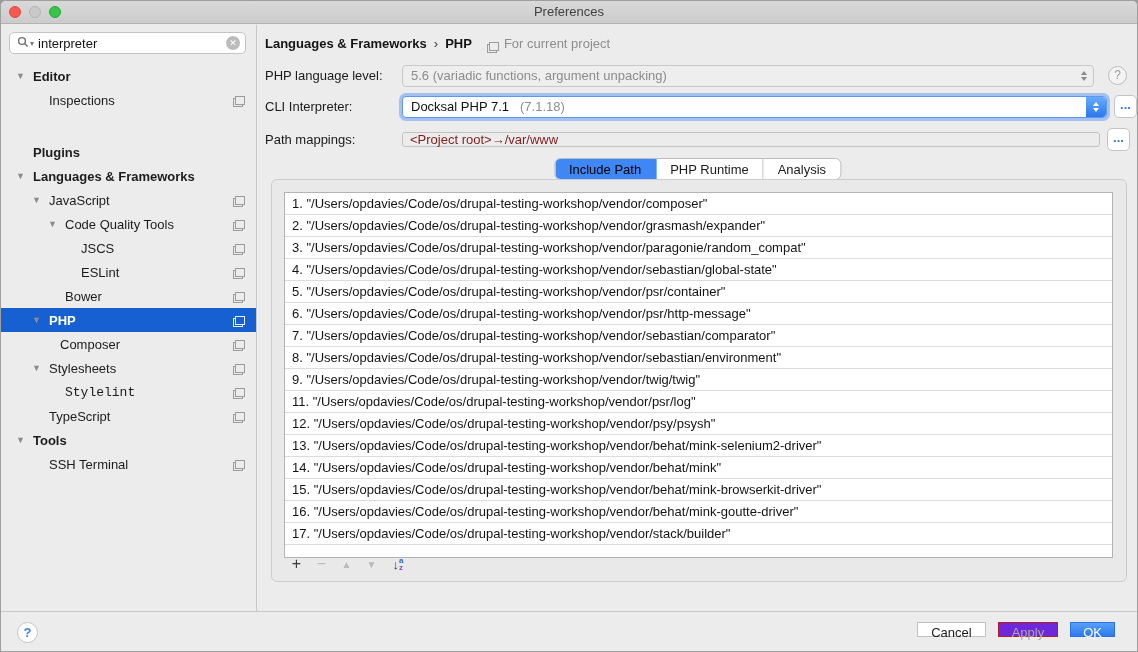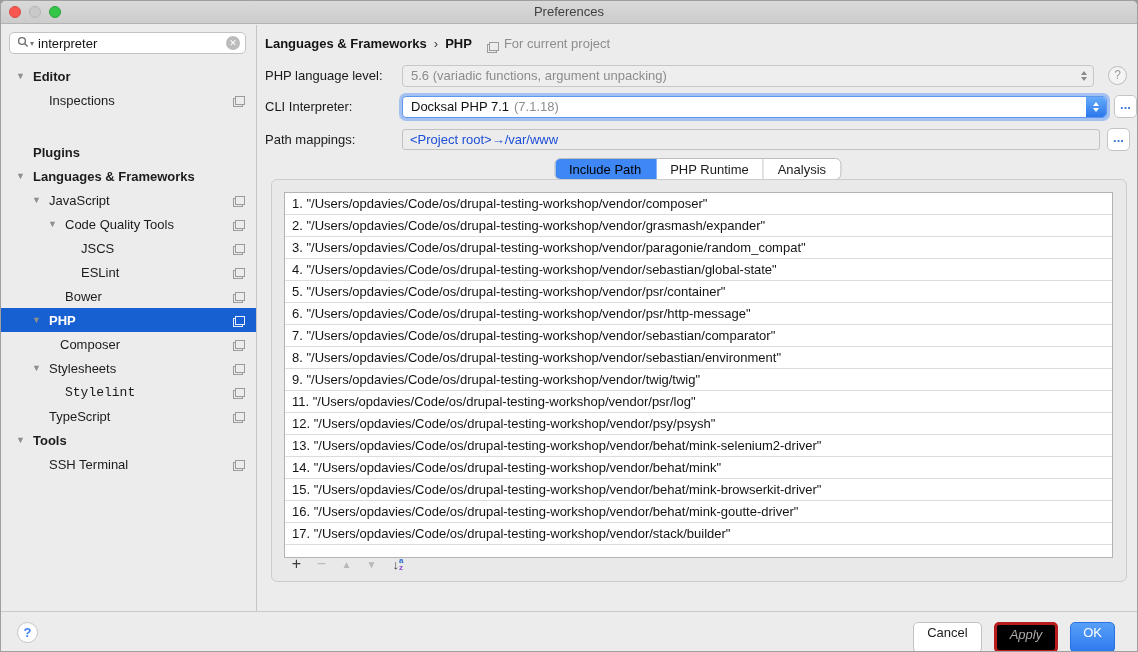--- a/index.html
+++ b/index.html
@@ -58,25 +58,25 @@
   .combo-focused{ width:705px; background:#ffffff; border:1px solid #5f95ef;
     box-shadow:0 0 0 3px rgba(104,158,245,.55); color:#111; }
   .stepper{ position:absolute; right:0; top:0; bottom:0; width:20px; border-radius:0 4px 4px 0;
     display:flex; flex-direction:column; align-items:center; justify-content:center; gap:2px; }
   .stepper-blue{ background:linear-gradient(#66acf9,#2a77ec); }
   .stepper-plain{ right:3px; top:3px; bottom:3px; width:13px; border-radius:3px; }
   .tri-up{ width:0; height:0; border-left:3.5px solid transparent; border-right:3.5px solid transparent; border-bottom:4px solid #ffffff; }
   .tri-down{ width:0; height:0; border-left:3.5px solid transparent; border-right:3.5px solid transparent; border-top:4px solid #ffffff; }
   .stepper-plain .tri-up{ border-bottom-color:#8a8a8a; }
   .stepper-plain .tri-down{ border-top-color:#8a8a8a; }
-  .version{ color:#8e8e8e; margin-left:5px; }
+  .version{ color:#8e8e8e; margin-left:11px; }
   .help-circle{ width:19px; height:19px; border-radius:50%; border:1px solid #bdbdbd; background:#f4f4f4;
     color:#9a9a9a; text-align:center; line-height:17px; font-size:12px; margin-left:14px; }
-  .textfield{ width:698px; height:21px; background:#ececec; border:1px solid #c2c2c2; border-radius:3px;
-    display:flex; align-items:center; padding:0 7px; color:#1d4ed8; }
+  .textfield{ width:698px; height:15px; background:#ececec; border:1px solid #c2c2c2; border-radius:3px;
+    display:flex; align-items:center; padding:0 7px; color:#7f1d1d; }
   .browse-btn{ width:23px; height:23px; margin-left:7px; background:#ffffff; border:1px solid #c4c4c4;
     border-radius:5px; color:#3c78d8; font-weight:bold; text-align:center; line-height:18px; font-size:13px; }
 
   .tabs{ position:absolute; top:133px; left:50%; transform:translateX(-50%);
     display:flex; height:22px; border:1px solid #bdbdbd; border-radius:6px; overflow:hidden; background:#ffffff; }
   .tab{ padding:0 14px; line-height:21px; color:#1b1b1b; border-right:1px solid #c6c6c6; }
   .tab:last-child{ border-right:none; }
   .tab.selected{ background:#3e87f5; color:#000000; border-right-color:#3e87f5; }
 
   .panel{ position:absolute; left:13px; top:154px; width:856px; height:403px;
@@ -95,23 +95,23 @@
   .sort-a{ color:#2b69cf; }
   .sort-z{ color:#8a4bd0; }
 
   
   .footer{ position:absolute; left:0; right:0; bottom:0; height:40px; background:#ececec;
     border-top:1px solid #c9c9c9; }
   .footer-help{ position:absolute; left:16px; top:10px; width:21px; height:21px; border-radius:50%;
     background:#ffffff; border:1px solid #c6c6c6; color:#3b7ef0; font-size:13px; font-weight:bold;
     text-align:center; line-height:19px; }
   .footer-buttons{ position:absolute; right:22px; top:10px; display:flex; gap:12px; }
-  .btn{ height:31px; border-radius:5px; padding:0 13px; line-height:20px; text-align:right; }
+  .btn{ height:15px; border-radius:0; padding:0 13px; line-height:20px; text-align:right; }
   .btn-cancel{ background:#ffffff; border:1px solid #c2c2c2; color:#1c1c1c; }
-  .btn-apply{ background:#000000; border:3px solid #b91c1c; color:#ababab;font-style:italic; }
+  .btn-apply{ background:#6d28d9; border:1px solid #b91c1c; color:#ababab; }
   .btn-ok{ background:linear-gradient(#58a0f8,#2d79ee); border:1px solid #2a72e4; color:#ffffff; padding:0 12px; }
 </style>
 </head>
 <body>
 
 <div class="window">
 
   <div class="titlebar">
     <div class="traffic">
       <span class="tl red"></span>

